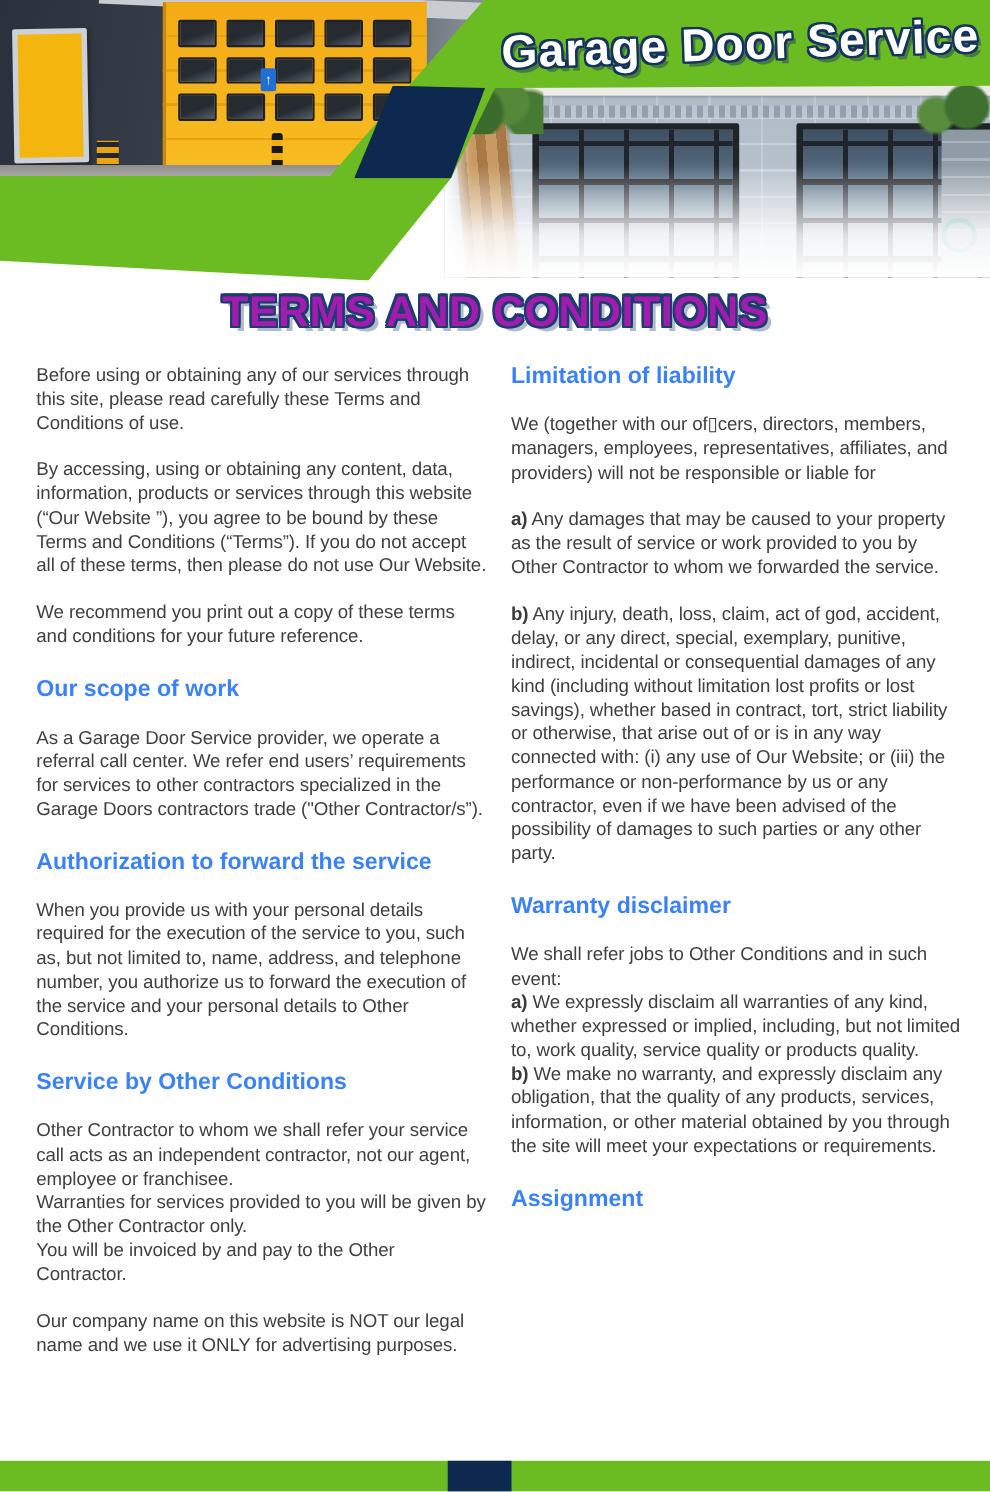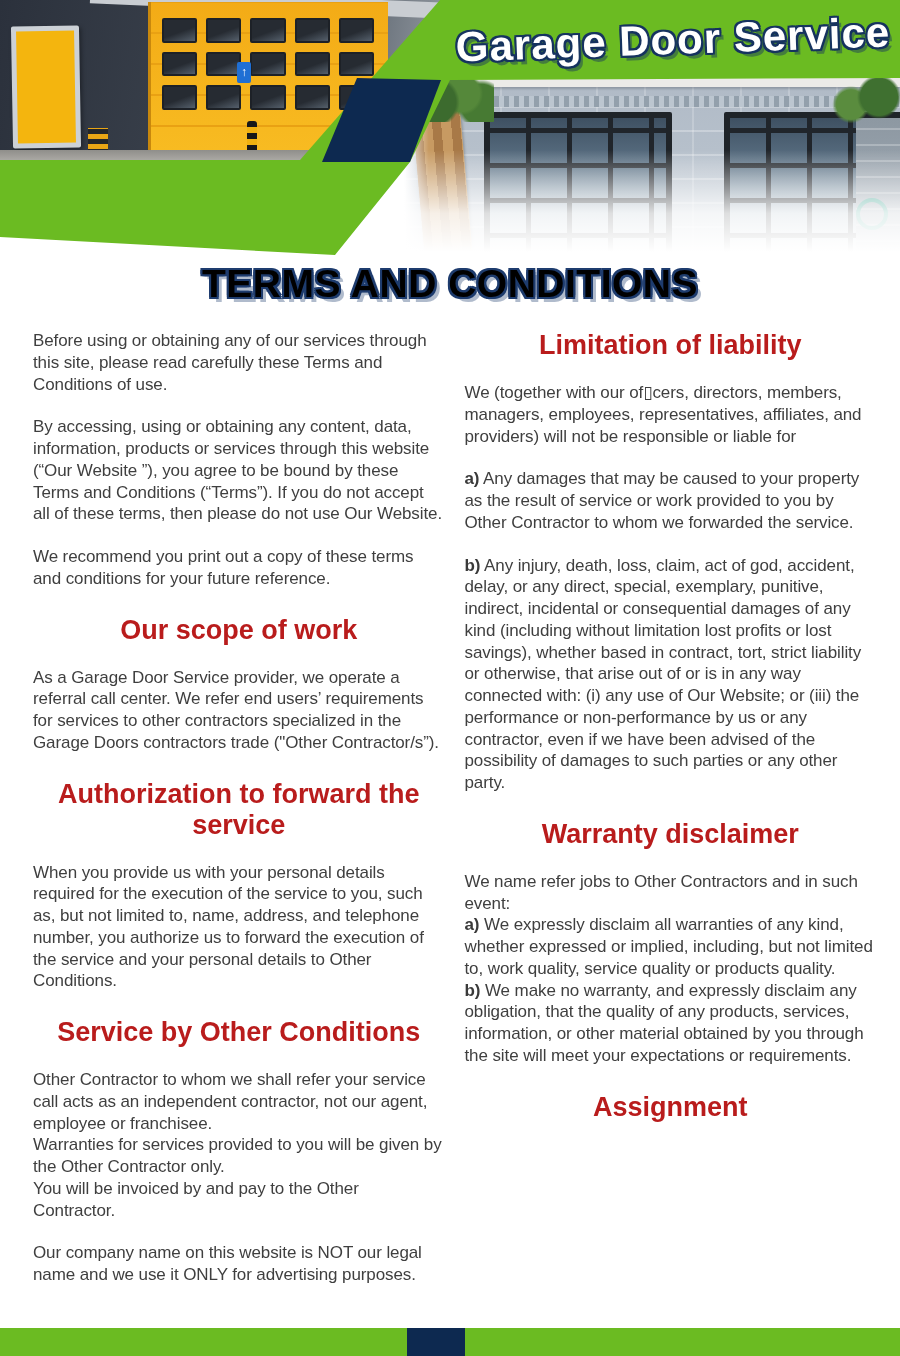--- a/index.html
+++ b/index.html
@@ -59,29 +59,29 @@
                linear-gradient(90deg,#fff 0,rgba(255,255,255,0) 5%);}
   .green-shape{position:absolute;left:0;top:0;width:900px;height:258px;z-index:3;background:#6bbb22;
     clip-path:polygon(440px 0,900px 0,900px 78px,450px 80px,410px 162px,335px 255px,0 237px,0 160px,300px 160px);}
   .navy-shape{position:absolute;left:0;top:0;width:900px;height:258px;z-index:4;background:#0d2950;
     clip-path:polygon(357px 78px,441px 80px,410px 162px,322px 162px);}
   .banner-title{position:absolute;left:452px;top:16px;width:442px;z-index:5;text-align:center;
     transform:rotate(-2deg);font-size:42px;font-weight:bold;letter-spacing:1px;color:#ffffff;
     text-shadow:-2px -2px 0 #16335f,0 -2px 0 #16335f,2px -2px 0 #16335f,-2px 0 0 #16335f,2px 0 0 #16335f,
                 -2px 2px 0 #16335f,0 2px 0 #16335f,2px 2px 0 #16335f,4px 5px 0 rgba(22,51,95,.45);}
   
-  .page-heading{margin:10px 0 0;text-align:center;font-size:39px;font-weight:800;letter-spacing:.5px;color:#000000;
+  .page-heading{margin:10px 0 0;text-align:center;font-size:39px;font-weight:800;letter-spacing:.5px;color:#a21caf;
     text-shadow:-2px -2px 0 #1e3c6e,0 -2px 0 #1e3c6e,2px -2px 0 #1e3c6e,-2px 0 0 #1e3c6e,2px 0 0 #1e3c6e,
                 -2px 2px 0 #1e3c6e,0 2px 0 #1e3c6e,2px 2px 0 #1e3c6e,5px 5px 0 rgba(30,60,110,.35);}
   
   .cols{display:flex;gap:20px;padding:24px 24px 0 33px;}
   .col{flex:1;min-width:0;}
   .para{font-size:17px;line-height:1.28;color:#3f3f3f;margin:0 0 21px;letter-spacing:-0.1px;}
   .para b{color:#3a3a3a;}
-  .sec-heading{font-size:27px;font-weight:bold;color:#b91c1c;margin:25px 0 21px;text-align:center;}
+  .sec-heading{font-size:21px;font-weight:bold;color:#3b82f6;margin:25px 0 21px;}
   .col .sec-heading:first-child{margin-top:0;}
   
   .footer-bar{position:absolute;left:0;bottom:0;width:900px;height:28px;background:#6bbb22;}
   .footer-accent{position:absolute;left:407px;top:0;width:58px;height:28px;background:#0d2950;}
 </style>
 </head>
 <body>
 
 <div class="header">
   <div class="photo-left">
@@ -165,21 +165,21 @@
         <div>We (together with our of▯cers, directors, members, managers, employees, representatives, affiliates, and providers) will not be responsible or liable for</div>
       </div>
       <div class="para">
         <div><b>a)</b> Any damages that may be caused to your property as the result of service or work provided to you by Other Contractor to whom we forwarded the service.</div>
       </div>
       <div class="para">
         <div><b>b)</b> Any injury, death, loss, claim, act of god, accident, delay, or any direct, special, exemplary, punitive, indirect, incidental or consequential damages of any kind (including without limitation lost profits or lost savings), whether based in contract, tort, strict liability or otherwise, that arise out of or is in any way connected with: (i) any use of Our Website; or (iii) the performance or non-performance by us or any contractor, even if we have been advised of the possibility of damages to such parties or any other party.</div>
       </div>
       <div class="sec-heading">Warranty disclaimer</div>
       <div class="para">
-        <div>We name refer jobs to Other Contractors and in such event:</div>
+        <div>We shall refer jobs to Other Conditions and in such event:</div>
         <div><b>a)</b> We expressly disclaim all warranties of any kind, whether expressed or implied, including, but not limited to, work quality, service quality or products quality.</div>
         <div><b>b)</b> We make no warranty, and expressly disclaim any obligation, that the quality of any products, services, information, or other material obtained by you through the site will meet your expectations or requirements.</div>
       </div>
       <div class="sec-heading">Assignment</div>
     </div>
 </div>
 
 <div class="footer-bar">
   <div class="footer-accent"></div>
 </div>

